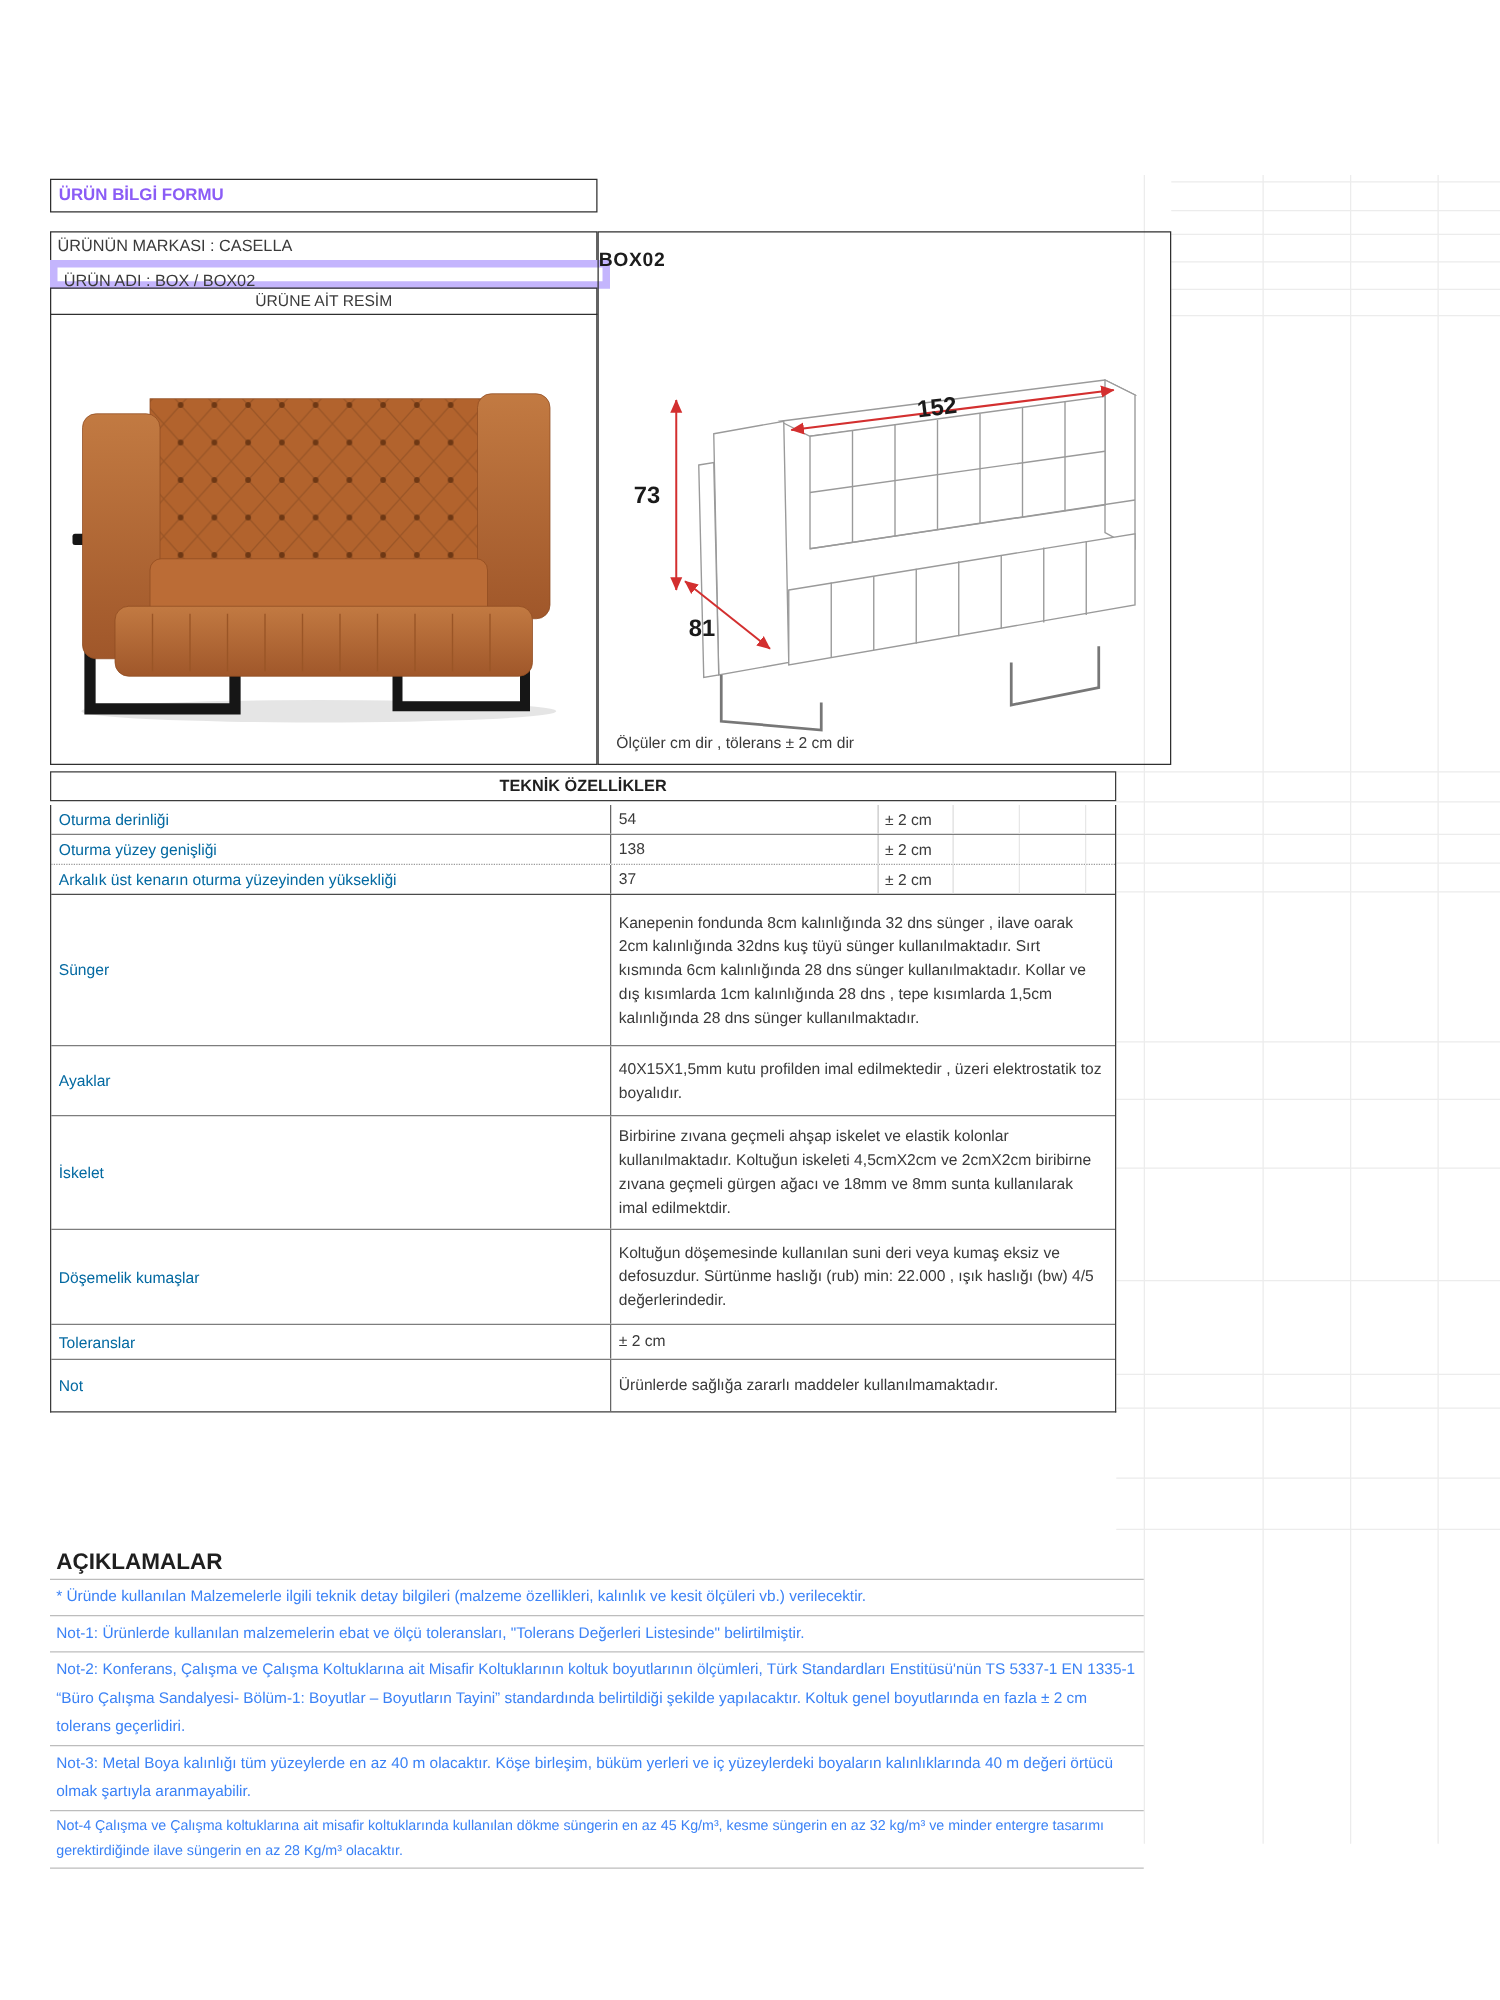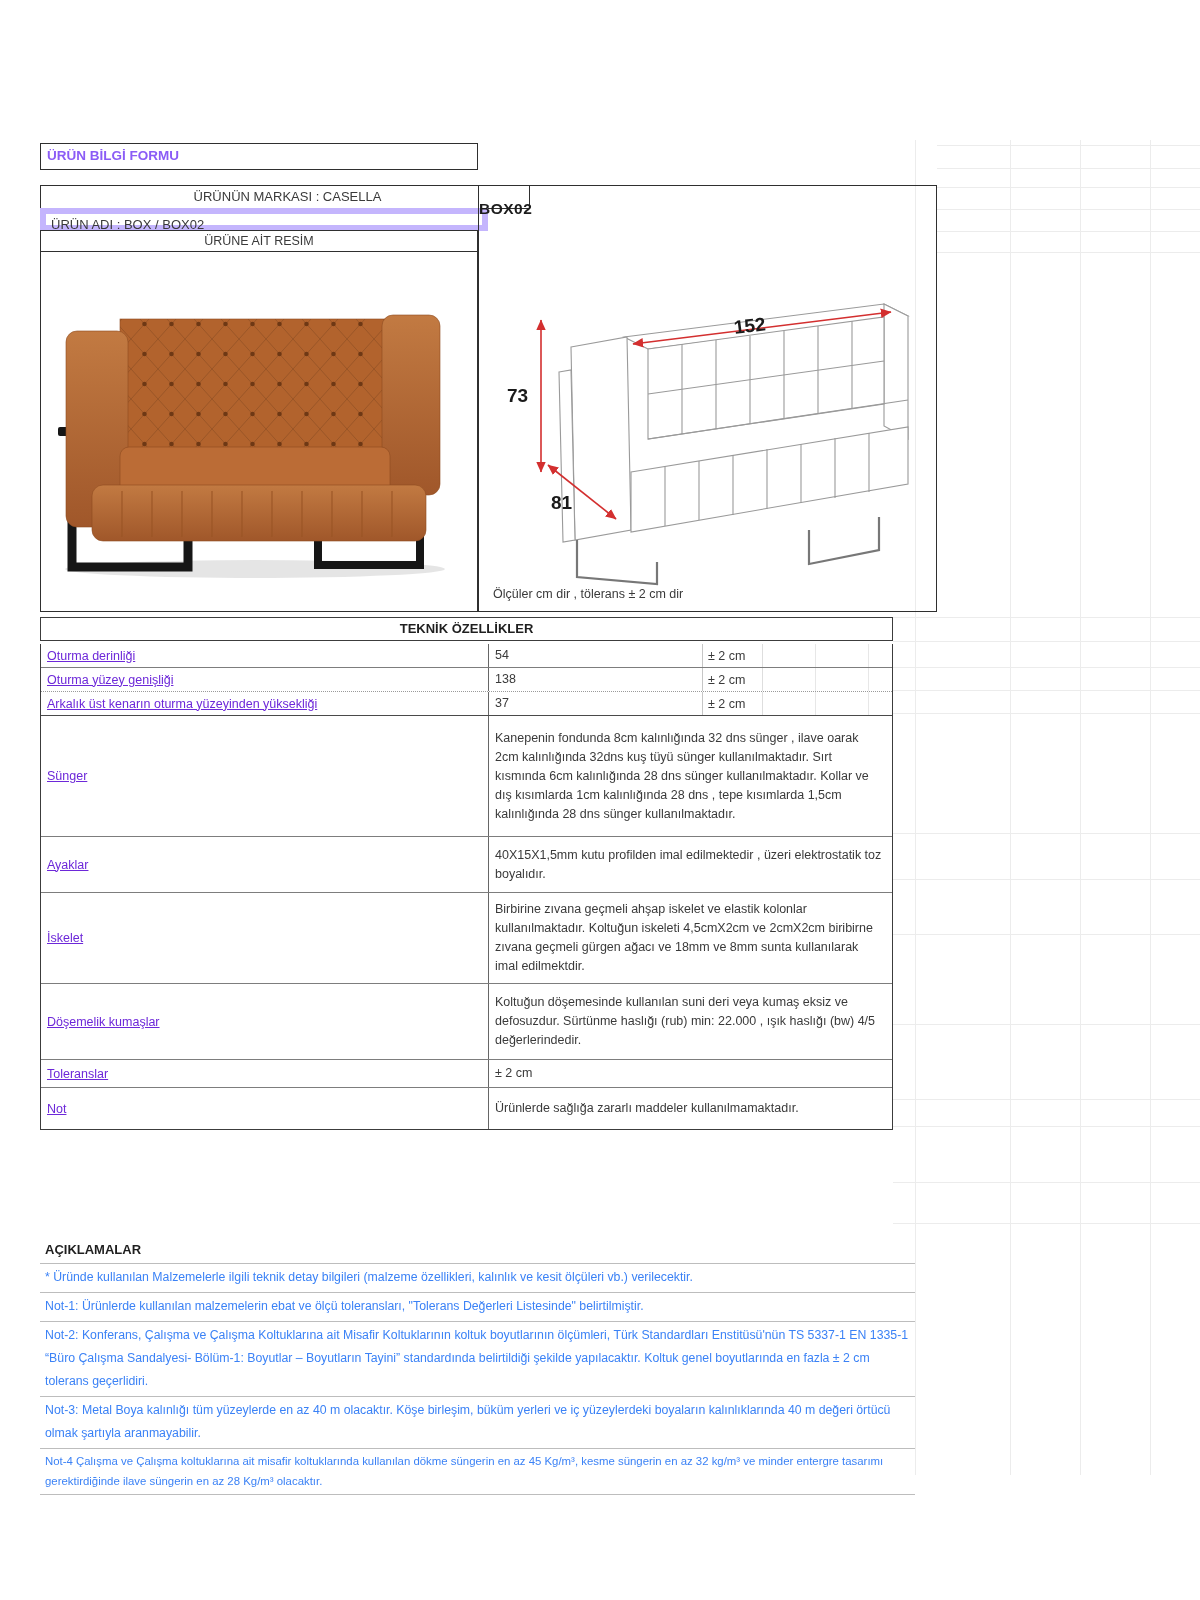--- a/index.html
+++ b/index.html
@@ -3,22 +3,22 @@
 <meta charset="utf-8">
 <style>
   html,body{margin:0;padding:0;background:#ffffff;}
   .page{position:relative;width:1200px;height:1600px;background:#fff;overflow:hidden;
         font-family:"Liberation Sans",sans-serif;color:#333;}
   .abs{position:absolute;box-sizing:border-box;}
   .gl{position:absolute;display:block;background:#ececec;}
   
   .titlebox{left:40px;top:143px;width:438px;height:27px;border:1.5px solid #2f2f2f;
             font-weight:bold;font-size:13.5px;color:#8b5cf6;line-height:24px;padding-left:6px;}
-  .brandrow{left:40px;top:185px;width:490px;height:24px;border:1px solid #2f2f2f;
-            font-size:13px;line-height:22px;padding-left:5px;color:#3a3a3a;text-align:center;}
+  .brandrow{left:40px;top:185px;width:438px;height:24px;border:1px solid #2f2f2f;
+            font-size:13px;line-height:22px;padding-left:5px;color:#3a3a3a;}
   .namerow{left:40px;top:208px;width:448px;height:23px;border:6px solid #c4b5fd;
            font-size:13px;line-height:21px;padding-left:5px;color:#3a3a3a;}
   .imghdr{left:40px;top:230px;width:438px;height:22px;border:1px solid #2f2f2f;
           font-size:12.5px;line-height:20px;text-align:center;color:#3a3a3a;}
   .photobox{left:40px;top:251px;width:438px;height:361px;border:1px solid #2f2f2f;border-top:none;}
   .drawbox{left:478px;top:185px;width:459px;height:427px;border:1.5px solid #2f2f2f;}
   .drawtitle{position:absolute;top:14px;left:0;width:100%;
              font-weight:bold;font-size:15.5px;color:#1c1c1c;letter-spacing:.5px;}
   .drawnote{position:absolute;left:14px;bottom:10px;font-size:12.5px;color:#3a3a3a;}
   
@@ -26,31 +26,31 @@
            font-weight:bold;font-size:13px;line-height:21px;text-align:center;color:#1f1f1f;}
   .spectable{left:40px;top:644px;width:853px;border-left:1.5px solid #3c3c3c;
              border-right:1.5px solid #3c3c3c;border-bottom:1.5px solid #3c3c3c;}
   .srow{display:flex;border-top:1px solid #7d7d7d;overflow:hidden;}
   .srow.first{border-top:none;}
   .srow.dotted{border-top:1px dotted #9a9a9a;}
   .srow.dark{border-top:1.5px solid #4a4a4a;}
   .h23{height:23px}.h120{height:120px}.h46{height:46px}.h55{height:55px}.h90{height:90px}
   .h75{height:75px}.h27{height:27px}.h56{height:56px}.h41{height:41px}
   .slabel{width:437px;flex:none;border-right:1px solid #666;padding:2px 4px 2px 6px;
-          font-size:12.5px;display:flex;align-items:center;color:#6d28d9;text-decoration:underline;}
+          font-size:12.5px;display:flex;align-items:center;color:#0369a1;}
   .sval{flex:1;padding:2px 9px 2px 6px;font-size:12.5px;line-height:19px;
         display:flex;align-items:center;color:#3a3a3a;}
   .sval.num{flex:none;width:198px;border-right:1px solid #c6c6c6;}
   .stol{flex:none;width:54px;border-right:1px solid #dedede;display:flex;align-items:center;
         padding-left:5px;font-size:12.5px;color:#3a3a3a;}
   .ghost{flex:none;width:52px;border-right:1px solid #e7e7e7;}
   .ghost.last{flex:1;border-right:none;}
   
   .notes{left:40px;top:1236px;width:875px;border-bottom:1px solid #bdbdbd;}
-  .nh{font-weight:bold;font-size:13px;color:#1f1f1f;line-height:27px;padding-left:5px;}
+  .nh{font-weight:bold;font-size:18px;color:#1f1f1f;line-height:27px;padding-left:5px;}
   .nrow{border-top:1px solid #bdbdbd;padding:2px 6px 3px 5px;font-size:12.3px;
         line-height:23px;color:#3b82f6;}
   .nrow.small{font-size:11.4px;line-height:20px;}
 </style>
 </head>
 <body>
 
 <div class="page">
 
   <div>

